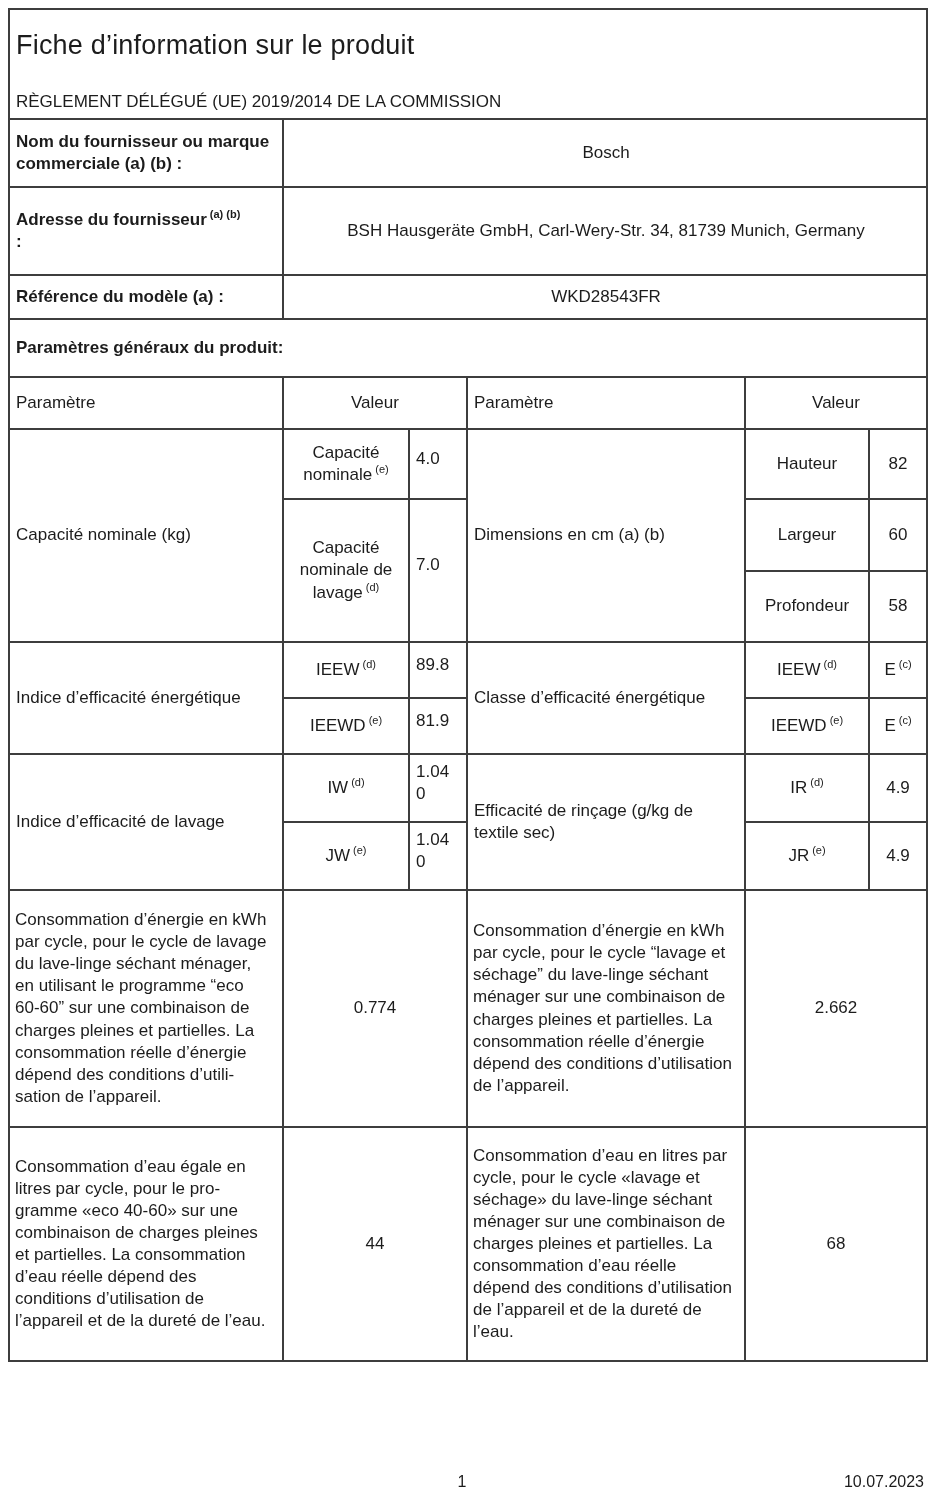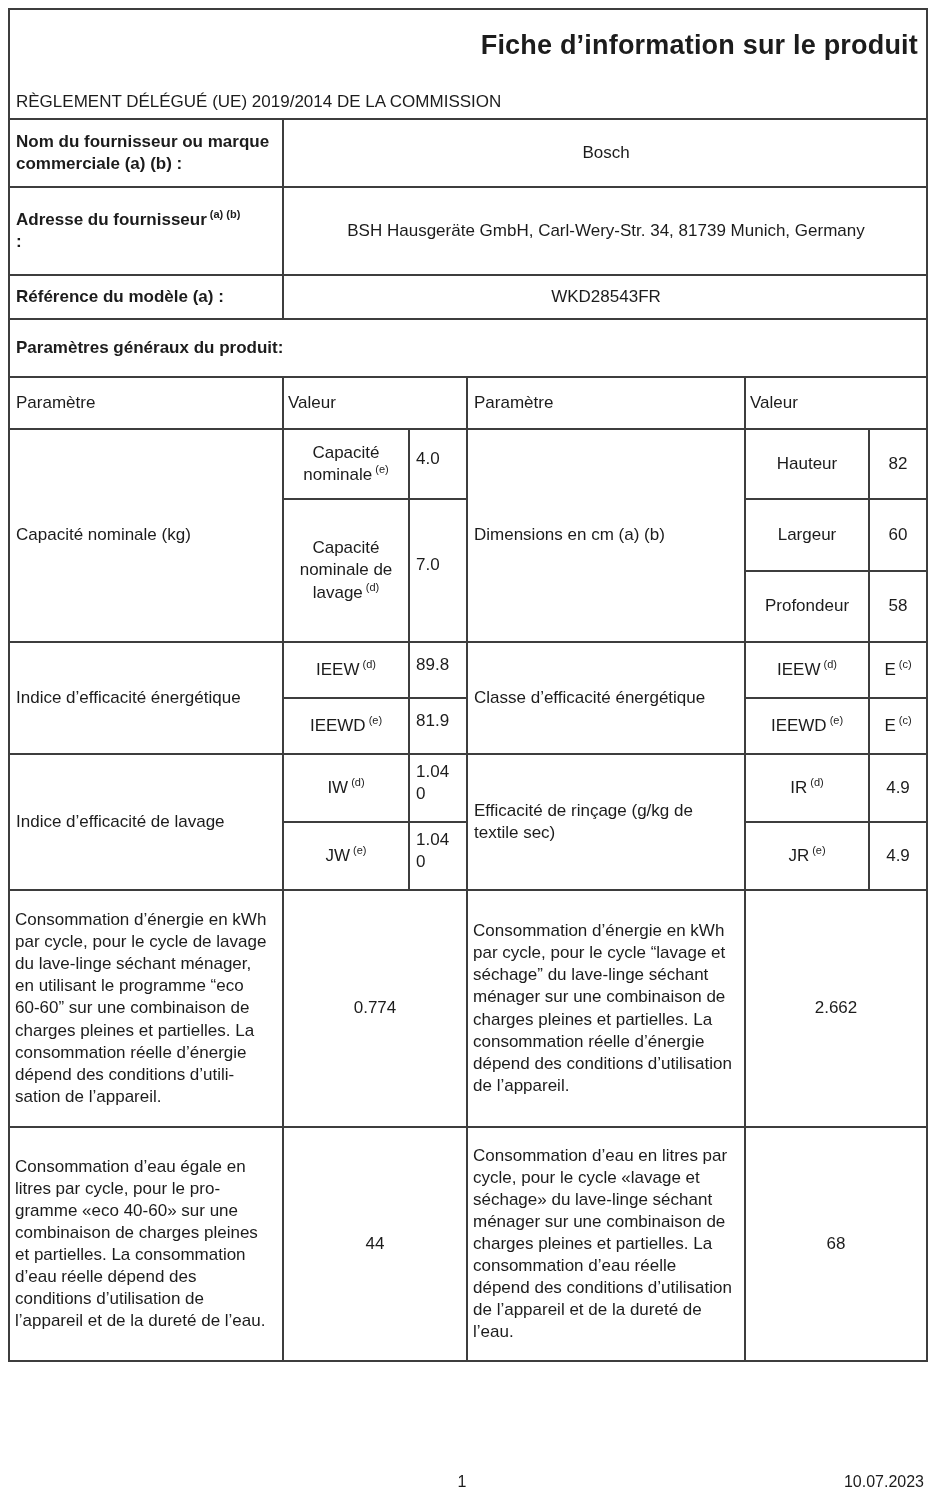--- a/index.html
+++ b/index.html
@@ -12,29 +12,29 @@
     border-collapse:collapse; table-layout:fixed;
     width:918px; margin:8px 0 0 8px;
   }
   table.sheet td {
     border:2px solid #3d3d3d; vertical-align:middle;
     font-size:17px; line-height:1.3; overflow:hidden;
   }
   .bold { font-weight:bold; }
   .lbl { text-align:left; padding:4px 8px 4px 6px; }
   .val { text-align:center; padding:4px 8px 4px 10px; }
-  .center { padding:2px 4px; }
+  .center { text-align:center; padding:2px 4px; }
   .c { text-align:center; padding:2px 5px; }
   .v { text-align:left; padding:2px 13px 12px 6px; word-break:break-all; }
   .vc { text-align:center; padding:2px 2px; }
   .para { text-align:left; padding:8px 10px 8px 5px; line-height:1.29; }
   .bigval { text-align:center; padding:2px 4px; }
   sup { font-size:11px; margin-left:3px; line-height:0; }
   .title-cell { vertical-align:top; padding:13px 8px 0 6px; }
-  .title { font-size:27px; font-weight:bold; letter-spacing:0.2px;text-align:right; }
+  .title { font-size:27px; font-weight:normal; letter-spacing:0.2px; }
   .regulation { font-size:17px; font-weight:normal; margin-top:27px; }
   .block-colon { display:block; }
   
   tr.r-title  { height:110px; }
   tr.r-sup1   { height:68px; }
   tr.r-sup2   { height:88px; }
   tr.r-sup3   { height:44px; }
   tr.r-section{ height:58px; }
   tr.r-thead  { height:52px; }
   tr.r-cap-a  { height:70px; }

